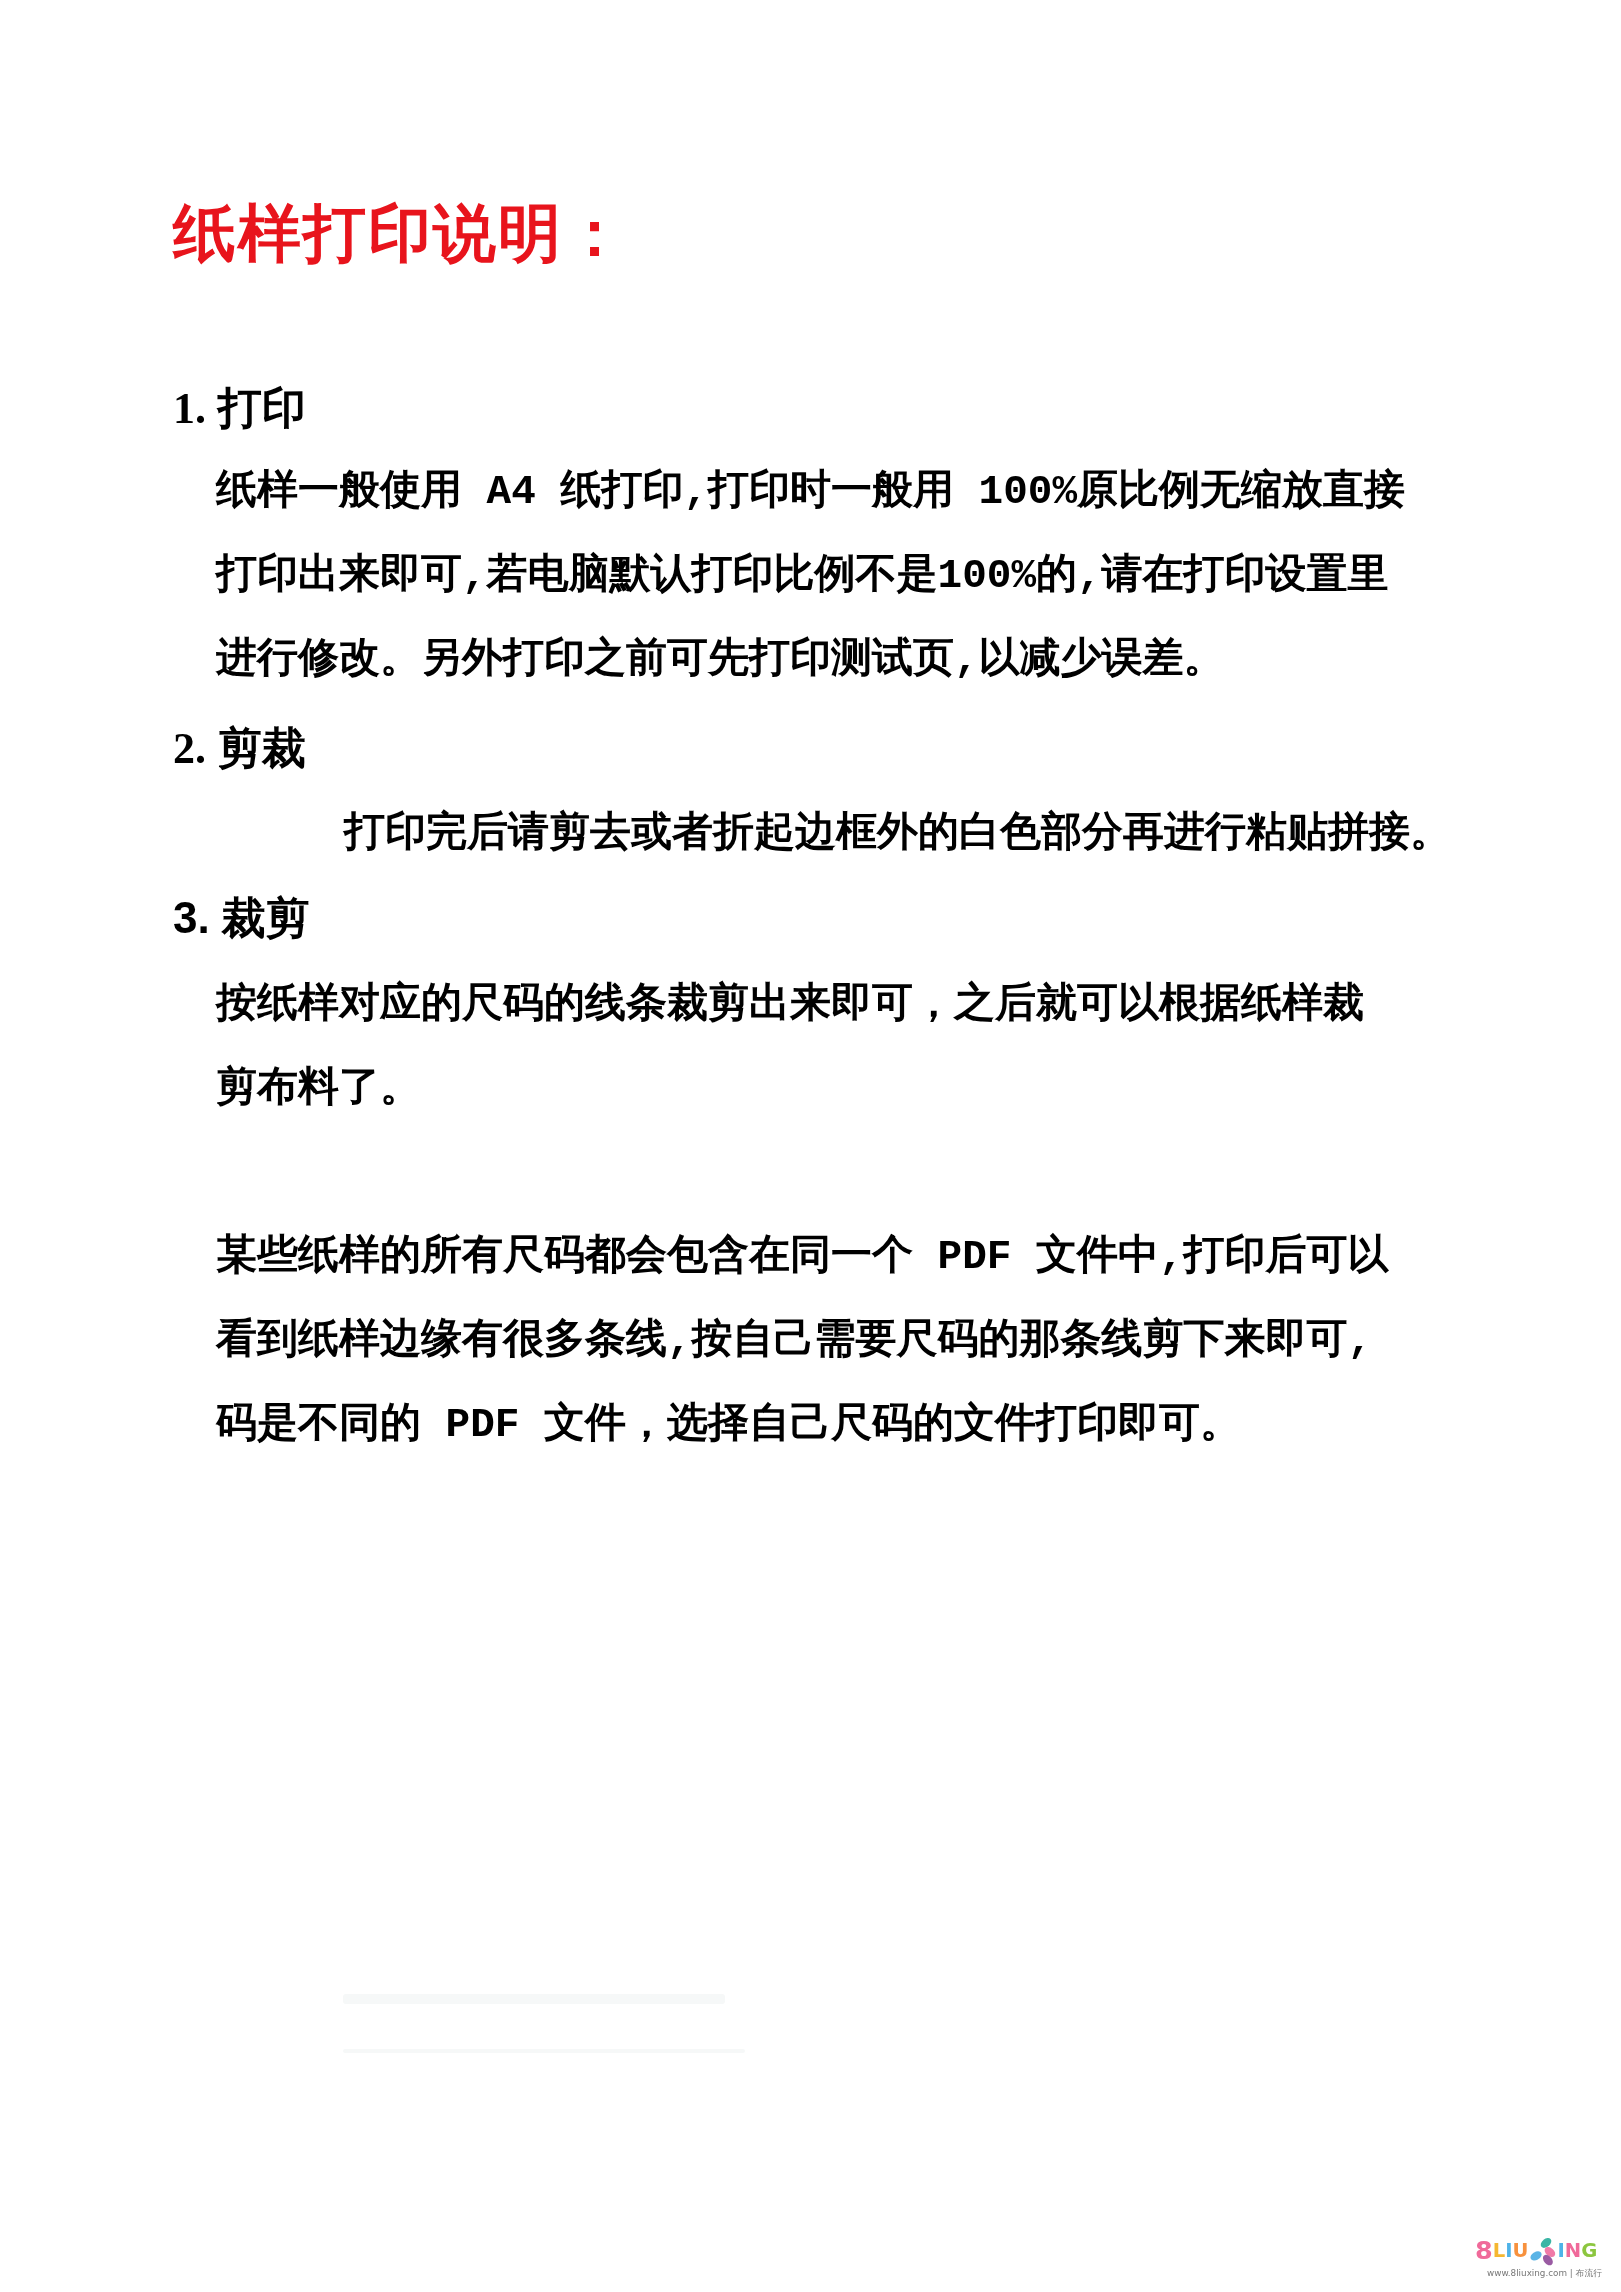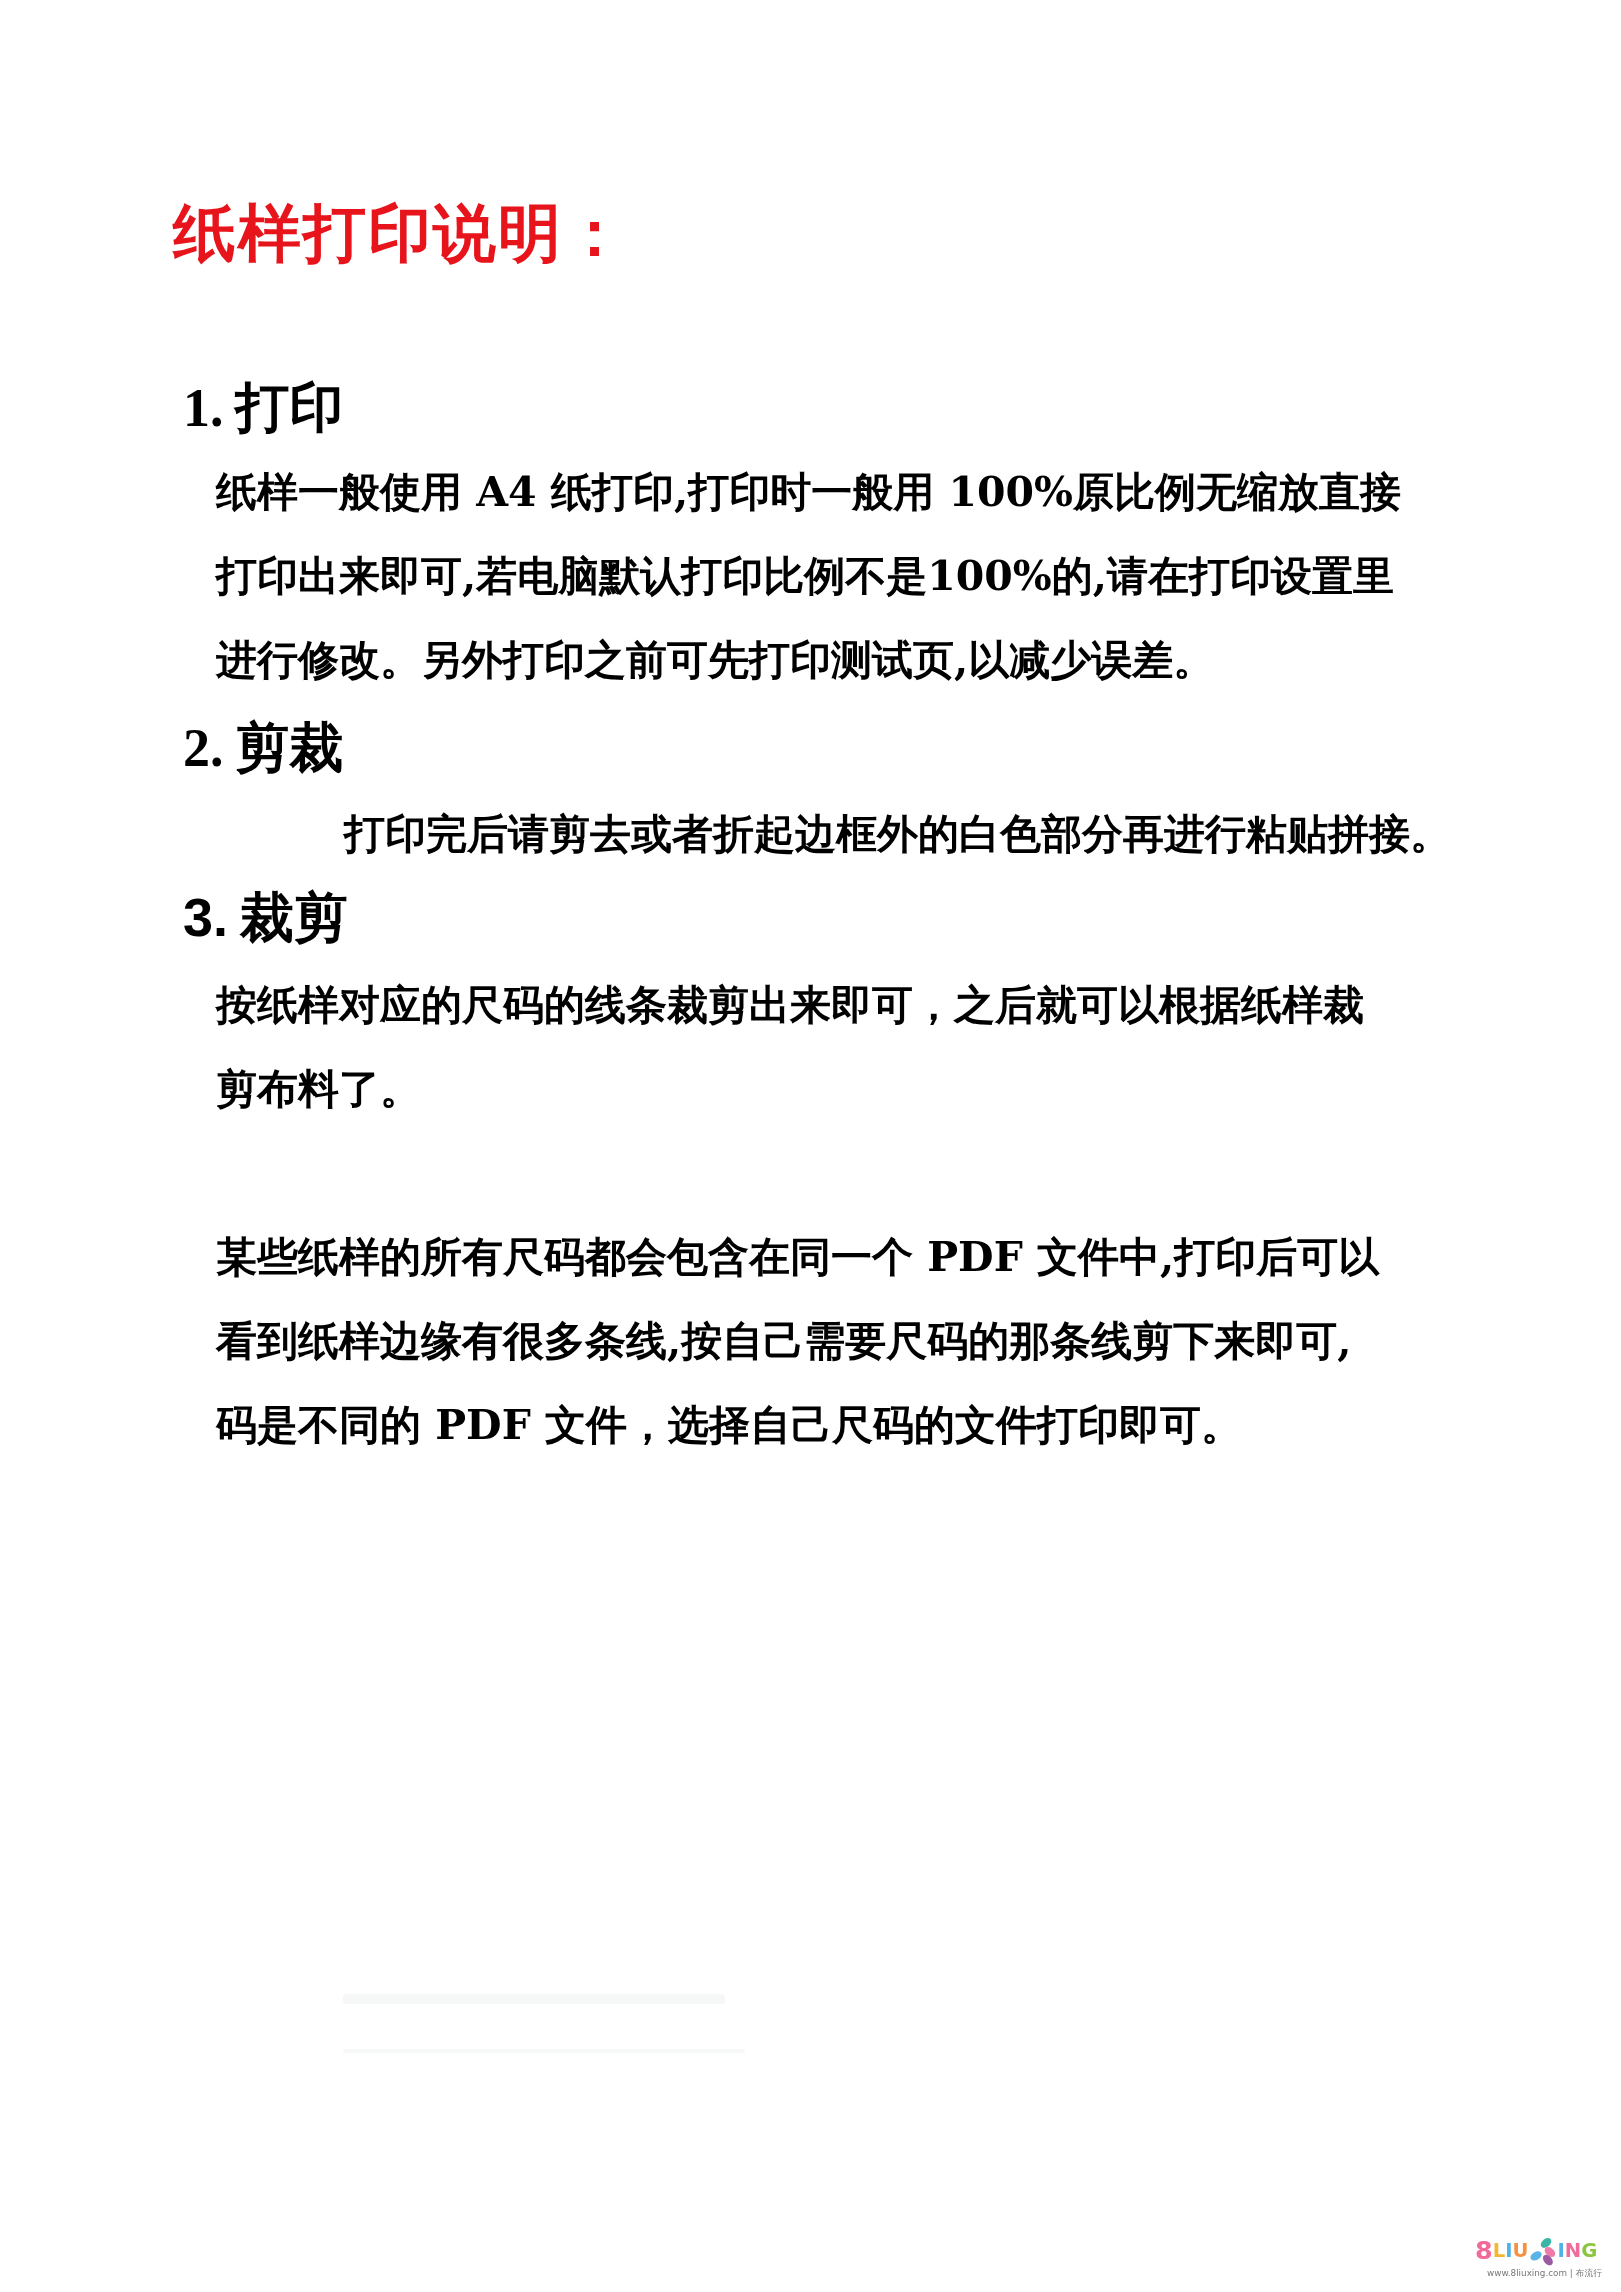--- a/index.html
+++ b/index.html
@@ -2,27 +2,27 @@
 <html><head>
   <meta charset="utf-8">
   <style>
     html, body { margin: 0; padding: 0; background: #ffffff; }
     body { width: 1621px; height: 2293px; position: relative; overflow: hidden;
            font-family: "DejaVu Serif", "Liberation Serif", serif; color: #000; }
     .page { position: absolute; left: 0; top: 0; width: 1621px; height: 2293px; }
     .title { position: absolute; left: 173px; top: 192px; font-size: 63px; line-height: 84px;
              font-weight: bold; color: #e8141c; letter-spacing: 2px; white-space: nowrap;
              font-family: "DejaVu Sans", "Liberation Sans", sans-serif; }
-    .heading { position: absolute; left: 183px; font-size: 54px; line-height: 59px;
+    .heading { position: absolute; left: 173px; font-size: 44px; line-height: 59px;
                font-weight: bold; white-space: nowrap; }
     .heading .num { font-family: "Liberation Serif", "DejaVu Serif", serif; margin-right: 11.8px; }
     .heading .num.sans { font-family: "Liberation Sans", "DejaVu Sans", sans-serif; }
     .para { position: absolute; left: 216px; width: 1235px; font-size: 41px; line-height: 84px;
             font-weight: bold; }
-    .para .line { display: block; white-space: nowrap; height: 84px; }
+    .para .line { display: block; white-space: nowrap; height: 84px; font-family: Liberation Mono, monospace; }
     .ghost { position: absolute; left: 343px; height: 9.8px; background: #f6f8f8; border-radius: 2.9px; }
     .logo { position: absolute; left: 1475px; top: 2235px; width: 142px; height: 55px; }
     .logo .word { display: flex; align-items: flex-end; height: 29px; font-family: "DejaVu Sans", sans-serif;
                   font-weight: bold; font-size: 25.5px; line-height: 27.4px; letter-spacing: 0; }
     .logo .url { font-family: "DejaVu Sans", sans-serif; font-size: 8.8px; color: #777; margin-top: 3.9px;
                  white-space: nowrap; margin-left: 12px; }
     .petals { display: inline-block; width: 29px; height: 27.4px; position: relative; }
     .petal { position: absolute; width: 11.8px; height: 7.8px; border-radius: 50%; }
   </style>
 </head>

